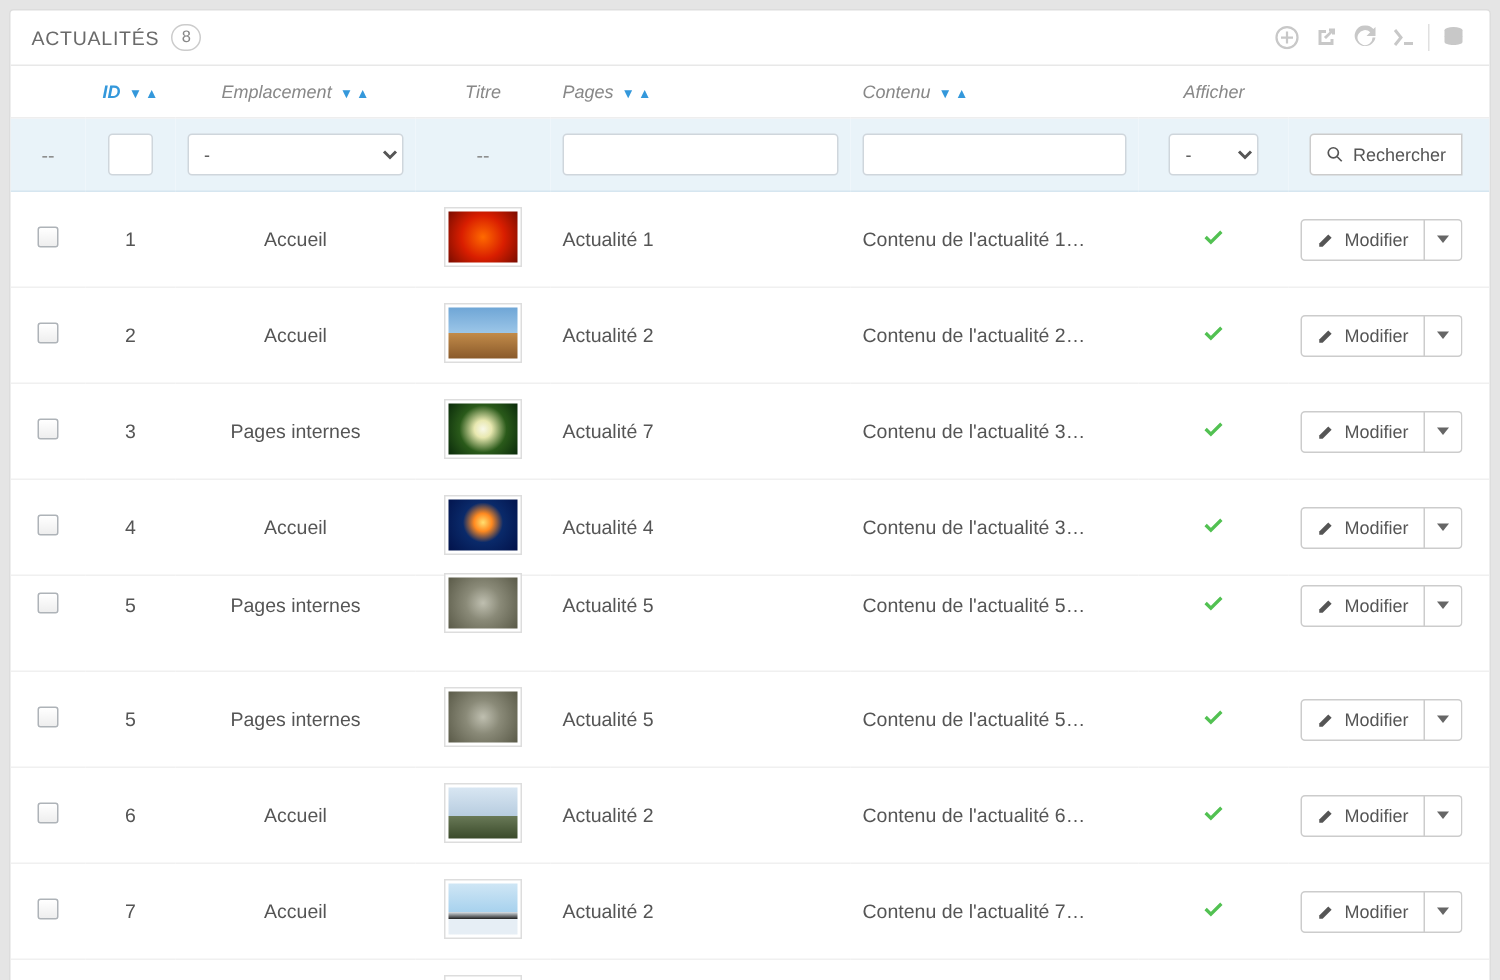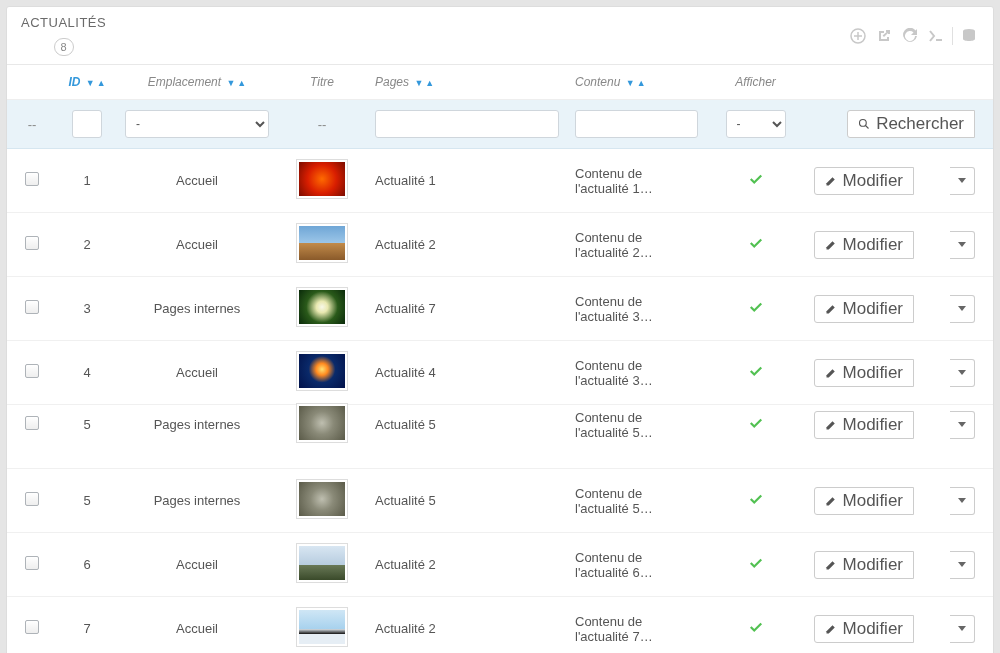--- a/index.html
+++ b/index.html
@@ -1,19 +1,19 @@
 <!DOCTYPE html>
 <html><head>
 <meta charset="utf-8">
 <style>
 * { box-sizing: border-box; margin: 0; padding: 0; }
 body { font-family: -apple-system, "Helvetica Neue", Arial, sans-serif; background: #e5e5e5; font-size: 13px; color: #555; padding: 6px; }
 .panel { background: #fff; border: 1px solid #ddd; border-radius: 3px; overflow: hidden; }
 .panel-header { display: flex; align-items: center; justify-content: space-between; padding: 8px 14px; border-bottom: 1px solid #e8e8e8; }
-.panel-header-left { display: flex; align-items: center; gap: 8px; flex-direction: column; }
+.panel-header-left { display: flex; align-items: center; gap: 8px; }
 .panel-title { font-size: 13px; letter-spacing: 0.5px; color: #6a6a6a; font-weight: 400; }
 .badge { display: inline-flex; align-items: center; justify-content: center; min-width: 20px; height: 18px; padding: 0 6px; border: 1px solid #ccc; border-radius: 9px; font-size: 11px; color: #888; background: #fff; }
 .panel-tools { display: flex; align-items: center; gap: 6px; }
 .tool-icon { width: 20px; height: 20px; display: inline-flex; align-items: center; justify-content: center; color: #c8c8c8; cursor: pointer; }
 .tool-icon svg { width: 16px; height: 16px; fill: currentColor; }
 .divider { width: 1px; height: 18px; background: #e0e0e0; }
 
 table { width: 100%; border-collapse: collapse; }
 thead th { text-align: left; font-weight: 400; color: #888; font-size: 12px; padding: 10px 8px; border-bottom: 1px solid #eee; font-style: italic; }
 thead th.sortable { color: #888; }
@@ -31,22 +31,22 @@
 
 tbody tr.data-row td { padding: 10px 8px; border-bottom: 1px solid #f0f0f0; vertical-align: middle; font-size: 13px; color: #555; }
 tbody tr.data-row.dup td { border-top: none; border-bottom: 1px solid #f0f0f0; position: relative; top: -12px; }
 
 .checkbox { width: 14px; height: 14px; border: 1px solid #aeb3b8; background: linear-gradient(#fff,#eee); display: inline-block; border-radius: 2px; cursor: pointer; }
 .thumb { width: 52px; height: 40px; border: 1px solid #ddd; padding: 2px; background: #fff; display: inline-block; }
 .thumb-inner { width: 100%; height: 100%; }
 .check-icon { color: #52c152; }
 .check-icon svg { width: 14px; height: 14px; fill: currentColor; }
 
-.btn-group { display: inline-flex; gap: 36px; }
-.btn { height: 28px; border: 1px solid #ccc; background: #fff; color: #555; font-size: 17px; display: inline-flex; align-items: center; padding: 0 10px; cursor: pointer; gap: 6px; }
+.btn-group { display: inline-flex; }
+.btn { height: 28px; border: 1px solid #ccc; background: #fff; color: #555; font-size: 12px; display: inline-flex; align-items: center; padding: 0 10px; cursor: pointer; gap: 6px; }
 .btn:first-child { border-radius: 3px 0 0 3px; }
 .btn.caret { border-left: none; padding: 0 8px; border-radius: 0 3px 3px 0; }
 .btn svg { width: 12px; height: 12px; fill: currentColor; }
 .btn-search { border-radius: 3px; }
 .caret-down { width: 0; height: 0; border-left: 4px solid transparent; border-right: 4px solid transparent; border-top: 5px solid #666; }
 
 .col-check { width: 50px; text-align: center; }
 .col-id { width: 60px; text-align: center; }
 .col-emplacement { width: 160px; text-align: center; }
 .col-image { width: 90px; text-align: center; }

